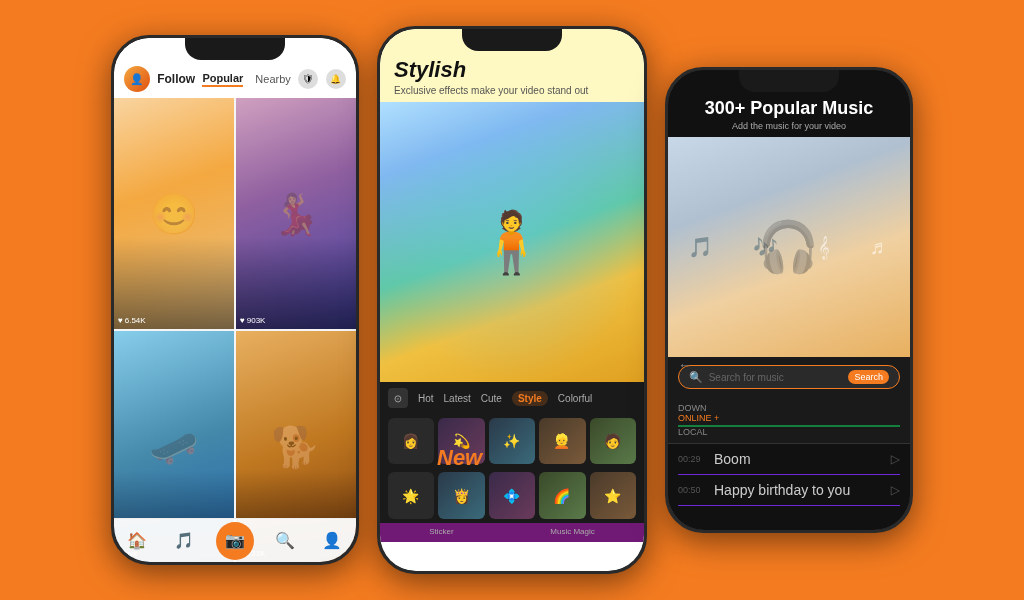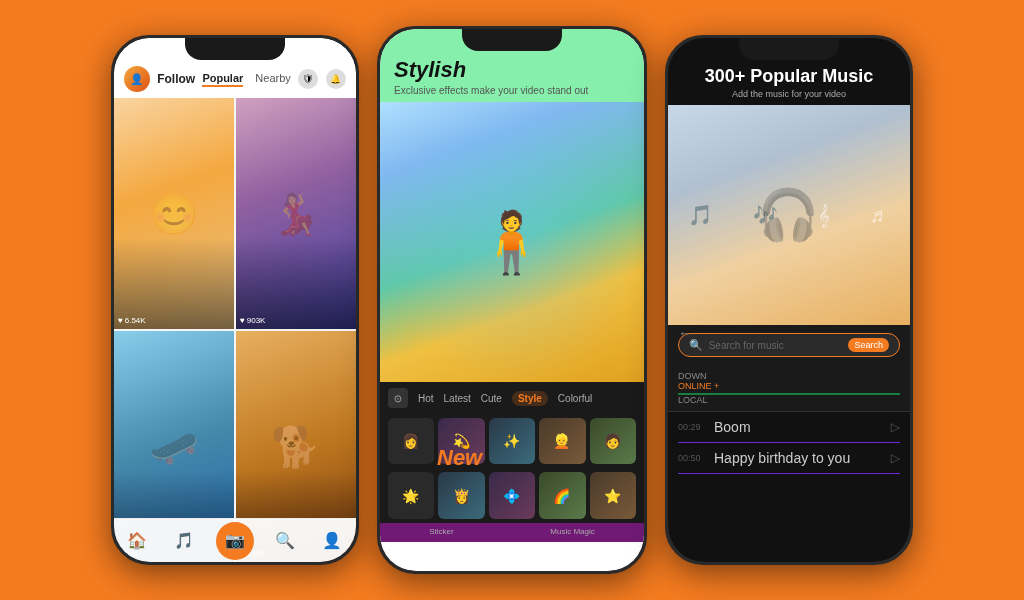--- a/index.html
+++ b/index.html
@@ -89,20 +89,21 @@
       font-weight: bold;
     }
     .phone1-follow {
       font-size: 12px;
       font-weight: bold;
       color: #222;
     }
     .phone1-tabs {
       display: flex;
       gap: 12px;
+      align-items: center;
     }
     .phone1-tab {
       font-size: 11px;
       color: #555;
     }
     .phone1-tab.active {
       color: #222;
       font-weight: bold;
       border-bottom: 2px solid #F47B20;
       padding-bottom: 1px;
@@ -249,21 +250,21 @@
       width: 270px;
       height: 548px;
     }
 
     .phone-2 .phone-screen {
       background: #fff;
     }
 
     .phone2-header {
       padding: 28px 14px 6px;
-      background: #86efac;
+      background: #fef9c3;
     }
     .phone2-title {
       font-size: 22px;
       font-weight: 900;
       color: #111;
       font-style: italic;
     }
     .phone2-subtitle {
       font-size: 10px;
       color: #555;
@@ -388,21 +389,21 @@
       font-size: 22px;
       font-weight: 900;
       color: #F47B20;
       font-style: italic;
       margin-left: 43px;
     }
 
     
     .phone-3 {
       width: 248px;
-      height: 530px;
+      height: 466px;
     }
 
     .phone-3 .phone-screen {
       background: #111;
     }
 
     .phone3-header {
       padding: 28px 12px 6px;
       background: #111;
       text-align: center;

